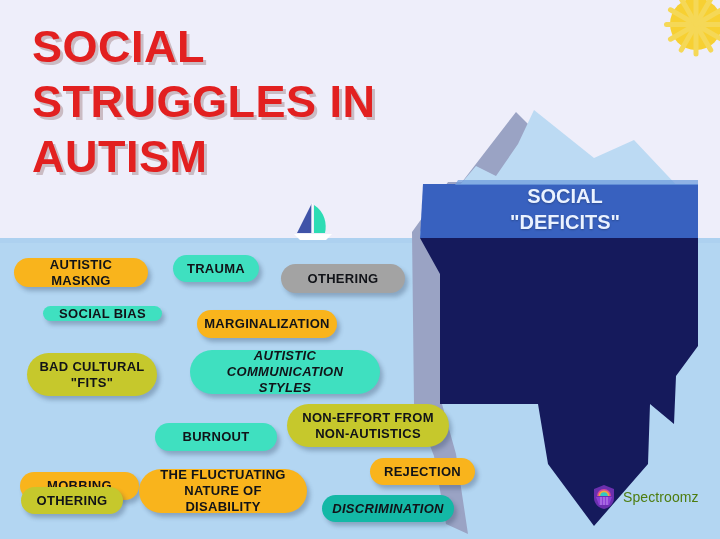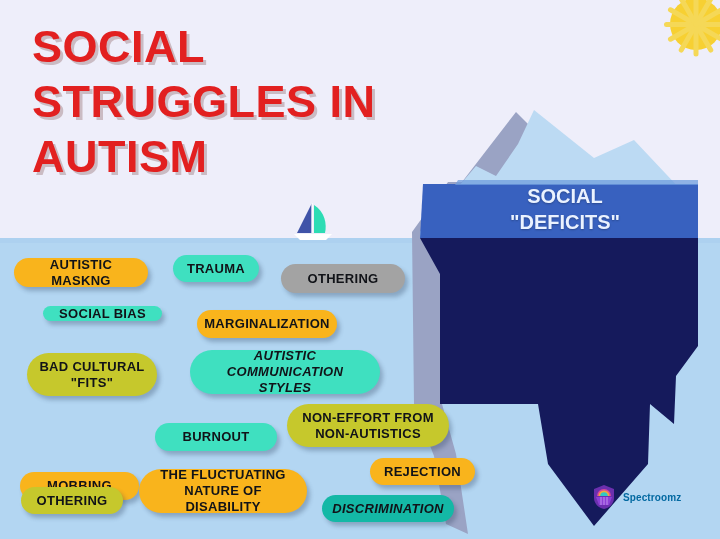--- a/index.html
+++ b/index.html
@@ -107,21 +107,21 @@
     line-height: 1.22;
     padding: 0 10px;
     box-sizing: border-box;
     box-shadow: 3px 4px 4px rgba(40,60,90,.30);
     white-space: pre-line;
   }
 
   
   .logo { position: absolute; left: 592px; top: 484px; display: flex; align-items: center; gap: 7px; }
   .logo-mark { width: 24px; height: 26px; flex: 0 0 auto; }
-  .logo-text { color: #0369a1; font-size: 10px; font-weight: bold; letter-spacing: .1px; }
+  .logo-text { color: #4d7c0f; font-size: 14px; font-weight: normal; letter-spacing: .1px; }
 </style>
 </head>
 <body>
 
 <div id="canvas">
 
   <div class="sky"></div>
   <div class="water"></div>
   <div class="water-top-sheen"></div>
 

